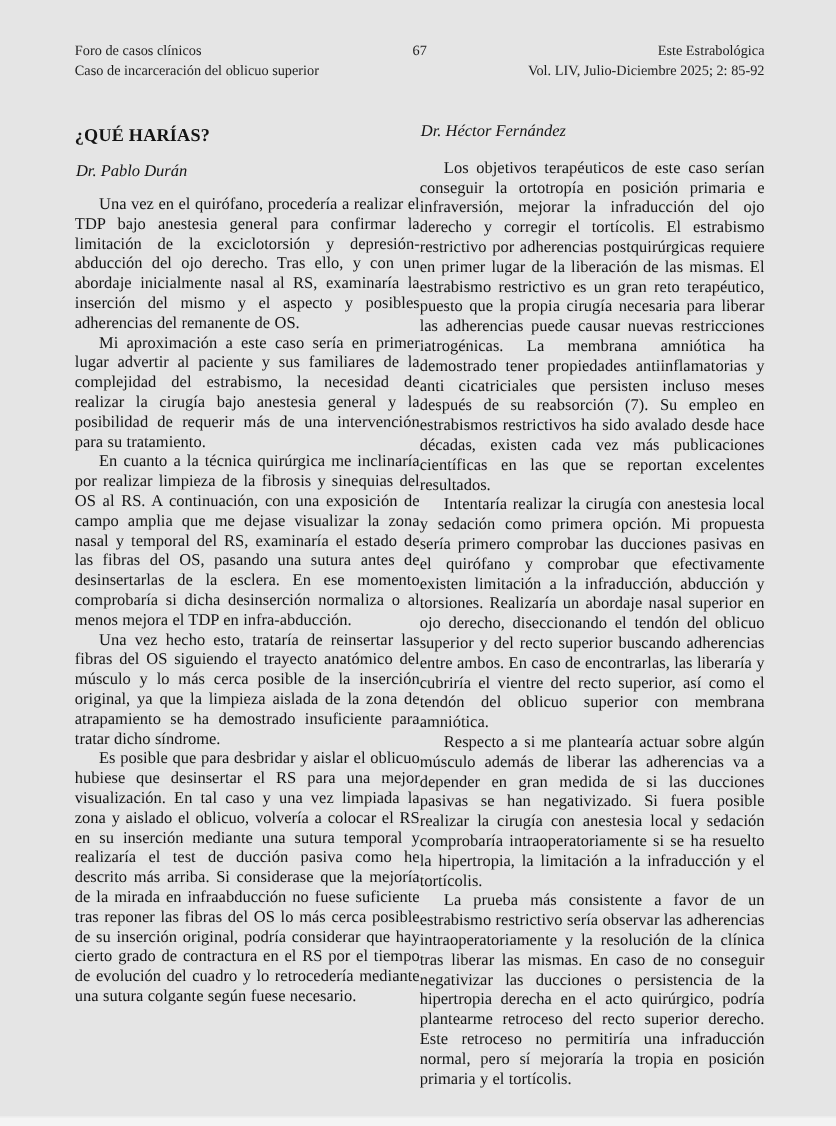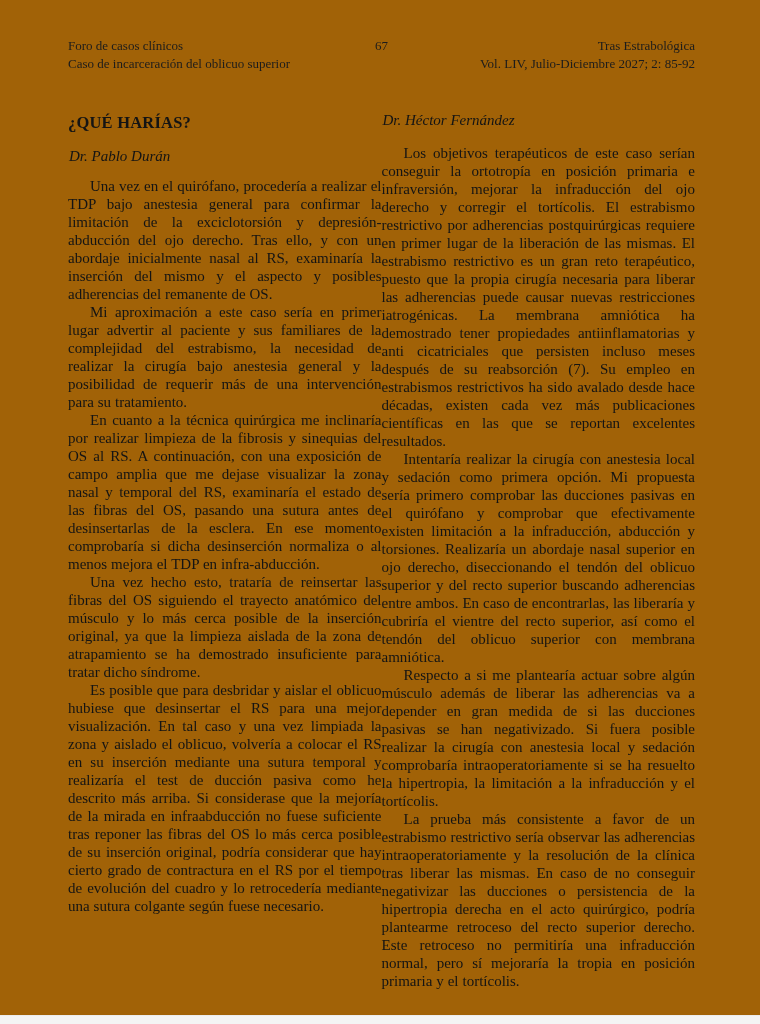--- a/index.html
+++ b/index.html
@@ -11,21 +11,21 @@
     width: 760px;
     height: 1024px;
     font-family: "Liberation Serif", serif;
     color: #141414;
     -webkit-font-smoothing: antialiased;
   }
   .page {
     position: relative;
     width: 760px;
     height: 1024px;
-    background: #a16207;
+    background: #e5e5e5;
     overflow: hidden;
   }
   
   .running-head {
     display: grid;
     grid-template-columns: 1fr auto 1fr;
     align-items: start;
     padding: 37px 65px 0 68px;
     font-size: 13px;
     line-height: 18px;
@@ -86,22 +86,22 @@
 
 <div class="page">
 
   <header class="running-head">
     <div class="rh-left">
       <div>Foro de casos clínicos</div>
       <div>Caso de incarceración del oblicuo superior</div>
     </div>
     <div class="rh-center">67</div>
     <div class="rh-right">
-      <div>Tras Estrabológica</div>
-      <div>Vol. LIV, Julio-Diciembre 2027; 2: 85-92</div>
+      <div>Este Estrabológica</div>
+      <div>Vol. LIV, Julio-Diciembre 2025; 2: 85-92</div>
     </div>
   </header>
 
   <main class="columns">
 
     <section class="col col-left">
       <h1 class="section-title">¿QUÉ HARÍAS?</h1>
       <p class="author">Dr. Pablo Durán</p>
       <div class="body-text">
         <p class="para">Una vez en el quirófano, procedería a realizar el TDP bajo anestesia general para confirmar la limitación de la exciclotorsión y depresión-abducción del ojo derecho. Tras ello, y con un abordaje inicialmente nasal al RS, examinaría la inserción del mismo y el aspecto y posibles adherencias del remanente de OS.</p>

